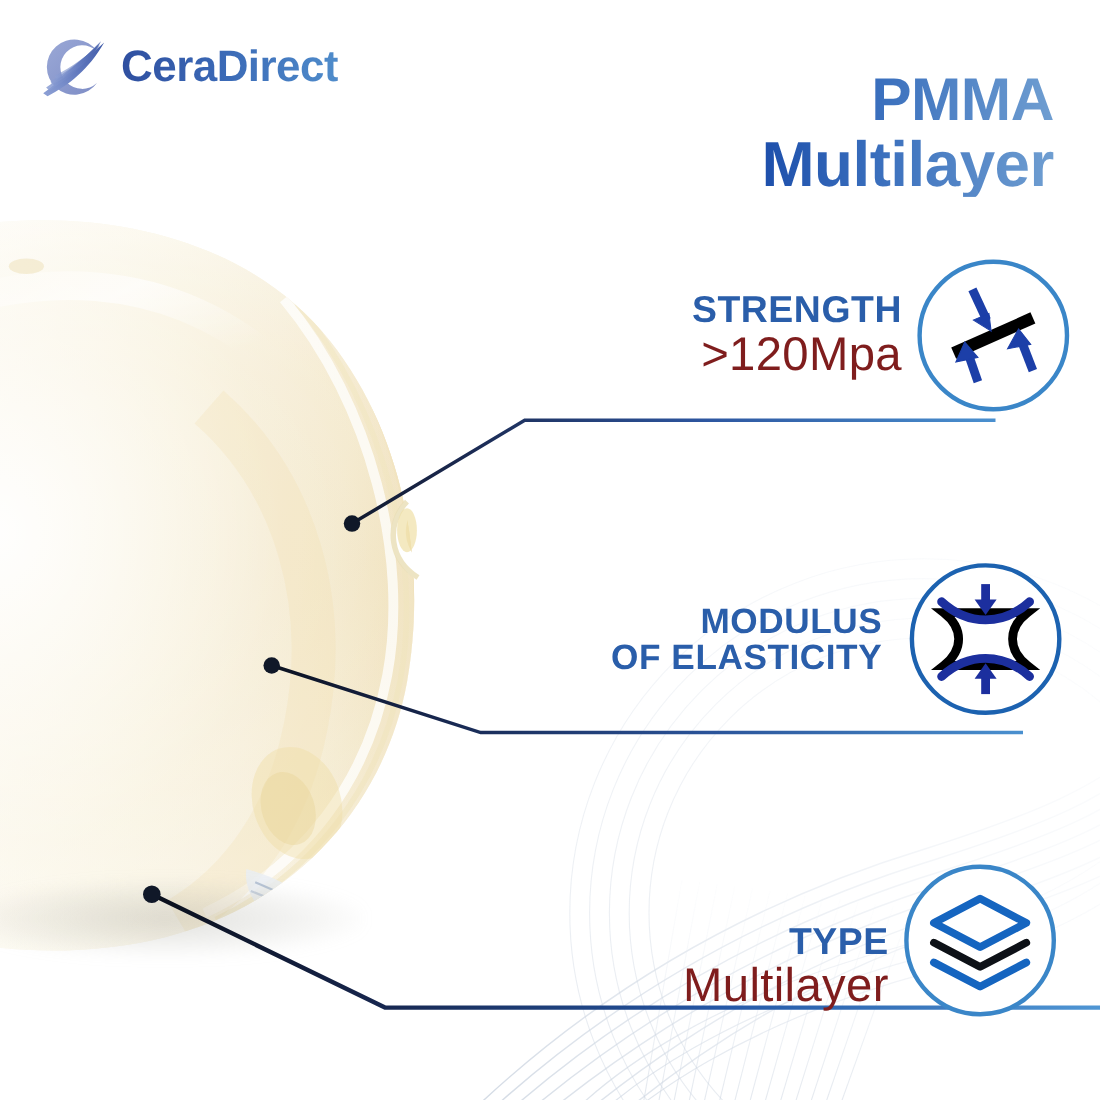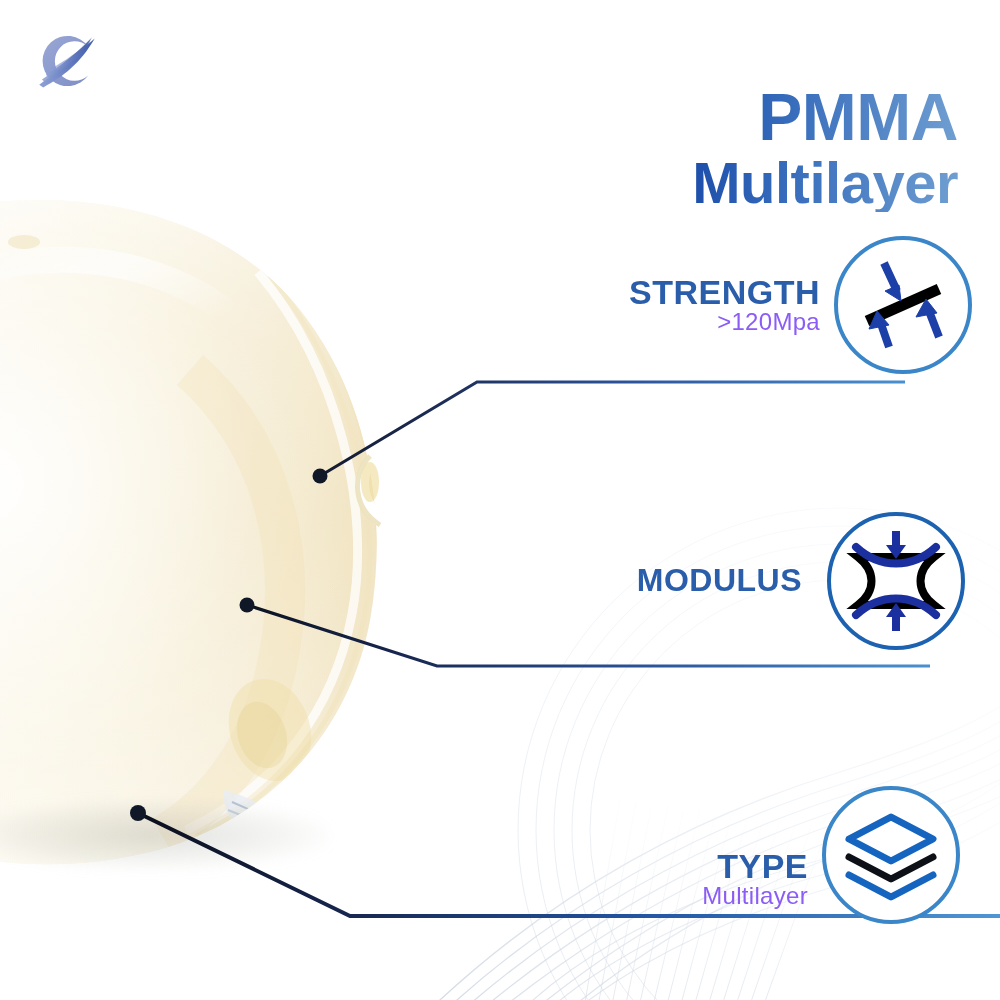--- a/index.html
+++ b/index.html
@@ -18,39 +18,39 @@
   
   .logo-wrap { position:absolute; left:34px; top:28px; display:flex; align-items:center; gap:10px; }
   .logo-mark { width:66px; height:66px; flex:0 0 66px; }
   .logo-text { font-size:40px; font-weight:bold; letter-spacing:-0.5px; line-height:1;
                background:linear-gradient(90deg,#2f4fa0 0%,#3a68b5 45%,#4f8ccb 100%);
                -webkit-background-clip:text; background-clip:text; color:transparent; }
 
   
   .headline { position:absolute; right:42px; top:62px; text-align:right; line-height:1.02; }
   .headline .hl {
-    display:block; font-weight:bold; font-size:66px; letter-spacing:-0.5px;
+    display:block; font-weight:bold; font-size:55px; letter-spacing:-0.5px;
     background:linear-gradient(90deg,#1d4fab 0%,#3a6fbd 40%,#6f9ed1 100%);
-    -webkit-background-clip:text; background-clip:text; color:transparent;margin-top:22px;
+    -webkit-background-clip:text; background-clip:text; color:transparent;
   }
   .headline .hl2 { font-size:58px; margin-top:2px; }
 
   
   .disc-stage { position:absolute; left:-60px; top:190px; width:520px; height:700px; }
   .disc-shadow{
     position:absolute; left:30px; top:610px; width:360px; height:70px;
     background:radial-gradient(ellipse at 50% 50%, rgba(160,160,150,.32) 0%, rgba(180,180,170,.12) 55%, rgba(255,255,255,0) 75%);
     filter:blur(6px);
   }
 
   
   .callout { position:absolute; display:flex; align-items:center; }
   .callout .txt { text-align:right; line-height:1.04; padding-right:14px; }
   .callout .label { font-weight:bold; font-size:34px; color:#2a5eaa; letter-spacing:.5px; white-space:nowrap; }
-  .callout .value { font-size:24px; color:#8b5cf6; letter-spacing:.3px; white-space:nowrap; }
+  .callout .value { font-size:43px; color:#7f1d1d; letter-spacing:.3px; white-space:nowrap; }
   .icon-circle { width:138px; height:138px; flex:0 0 138px; border-radius:50%;
                  border:4px solid #3a86c8; background:#fff; display:flex; align-items:center; justify-content:center; }
   .icon-circle.dark { border-color:#1c62b0; }
 
   #callout-strength { right:28px; top:236px; }
   #callout-modulus  { right:35px; top:512px;gap:11px; }
   #callout-type     { right:40px; top:786px; }
   #callout-modulus .label { font-size:32px; }
   #callout-type .label { font-size:34px;margin-top:48px; }
 
@@ -126,20 +126,21 @@
           <stop offset="55%" stop-color="#5f77bd"></stop>
           <stop offset="100%" stop-color="#3f5aa8"></stop>
         </linearGradient>
       </defs>
       <path d="M82 28 A38 38 0 1 0 82 72 A30 30 0 1 1 82 28 Z" fill="url(#lgA)"></path>
       <path d="M8 86 C30 70 56 48 92 16 C70 54 44 74 14 90 Z" fill="url(#lgB)"></path>
       <path d="M12 78 C36 62 60 42 88 14 C66 50 42 66 16 82 Z" fill="url(#lgB)" opacity="0.85"></path>
       <path d="M18 70 C42 56 64 38 86 18 C66 50 44 62 20 74 Z" fill="url(#lgB)" opacity="0.7"></path>
       <path d="M24 62 C48 50 68 34 86 20 C68 48 46 58 26 66 Z" fill="url(#lgB)" opacity="0.6"></path>
     </svg>
+    <span class="logo-text">CeraDirect</span>
   </div>
 
   <div class="headline">
     <span class="hl">PMMA</span>
     <span class="hl hl2">Multilayer</span>
   </div>
 
   <div class="disc-stage">
     <div class="disc-shadow"></div>
     <svg viewBox="0 0 520 700" width="520" height="700">
@@ -284,20 +285,21 @@
           <line x1="92" y1="88" x2="82" y2="62" stroke-width="8"></line>
           <polygon points="79,50 69,68 90,64"></polygon>
         </g>
       </svg>
     </div>
   </div>
 
   <div class="callout" id="callout-modulus">
     <div class="txt">
       <div class="label">MODULUS</div>
+      <div class="label">OF ELASTICITY</div>
     </div>
     <div class="icon-circle dark">
       <svg width="112" height="112" viewBox="0 0 112 112">
 
         <g fill="none" stroke="#000000" stroke-width="8">
           <path d="M 18 32 L 94 32 C 76 46 76 66 94 80 L 18 80 C 36 66 36 46 18 32 Z"></path>
         </g>
 
         <g fill="none" stroke="#1c2f9e" stroke-width="8" stroke-linecap="round">
           <path d="M 16 22 C 40 44 72 44 96 22"></path>

